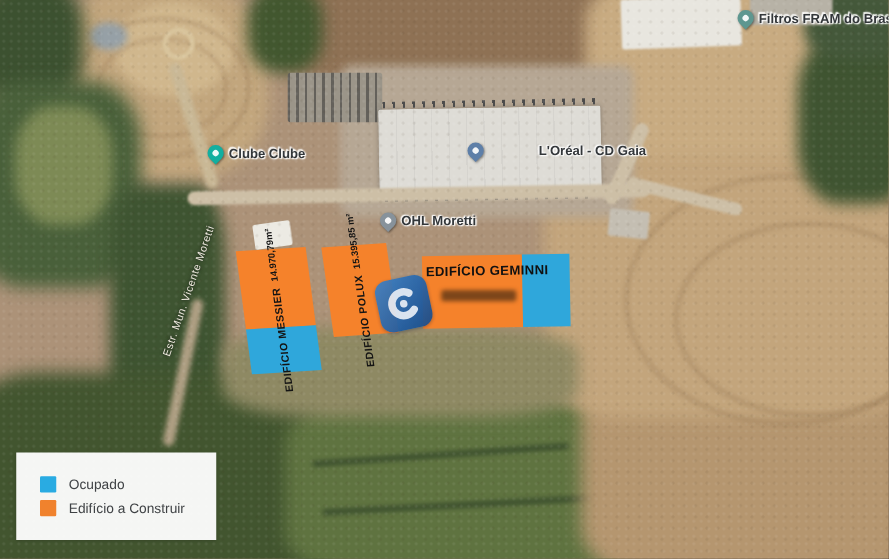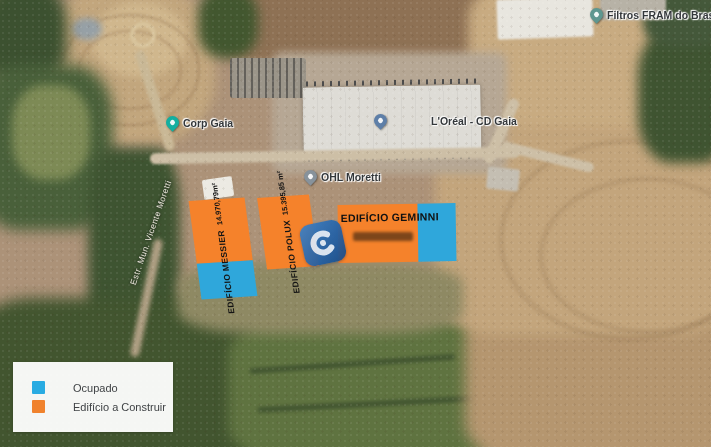--- a/index.html
+++ b/index.html
@@ -42,21 +42,21 @@
   .wm-logo{width:42px;height:42px;border-radius:10px;transform:rotate(-12deg);
     background:linear-gradient(135deg,#3b82c9 0%,#1d5aa0 70%,#154a88 100%);
     display:flex;align-items:center;justify-content:center;box-shadow:0 1px 3px rgba(0,20,60,.35);}
   .wm-text{margin-left:6px;font-size:21px;font-weight:bold;letter-spacing:-.3px;white-space:nowrap;}
   .wm-prefix{color:rgba(250,250,252,.85);}
   .wm-suffix{color:rgba(255,255,255,.45);}
   
   .legend{position:absolute;left:13px;top:362px;width:160px;height:70px;z-index:7;
     background:rgba(255,255,255,.95);box-shadow:0 1px 3px rgba(0,0,0,.2);
     display:flex;flex-direction:column;justify-content:center;gap:6px;padding:6px 6px 6px 19px;}
-  .legend-row{display:flex;align-items:center;gap:28px;}
+  .legend-row{display:flex;align-items:center;gap:10px;}
   .legend-swatch{width:13px;height:13px;border-radius:1px;flex:0 0 auto;}
   .legend-label{font-size:11px;color:#3f4245;white-space:nowrap;}
 </style>
 </head>
 <body>
 
 <div id="app">
 
   <div class="terrain">
     <i class="b" style="left:225px;top:-25px;width:290px;height:95px;background:#8e7154;filter:blur(8px);border-radius:30%;"></i>
@@ -122,21 +122,21 @@
   <div class="bld" style="left:338px;top:204px;width:118px;height:58px;transform:rotate(-1deg);">
     <span class="bld-part" style="top: 0px; height: 100%; left: 0px; right: 32.5%; background: rgb(245, 130, 43);"></span>
     <span class="bld-part" style="top: 0px; height: 100%; left: 67.5%; right: 0px; background: rgb(47, 167, 219);"></span>
     <span class="bname-h">EDIFÍCIO GEMINNI</span>
   </div>
 
   <span class="smudge"></span>
 
   <div class="pin" style="left:166px;top:116px;">
     <span class="pin-marker" style="background: rgb(18, 175, 160);"></span>
-    <span class="pin-label">Corp Gaia</span>
+    <span class="pin-label">Clube Clube</span>
   </div>
   <div class="pin" style="left:374px;top:114px;gap:44px;">
     <span class="pin-marker" style="background: rgb(94, 127, 168);"></span>
     <span class="pin-label">L'Oréal - CD Gaia</span>
   </div>
   <div class="pin" style="left:304px;top:170px;">
     <span class="pin-marker" style="background: rgb(135, 146, 155);"></span>
     <span class="pin-label">OHL Moretti</span>
   </div>
   <div class="pin" style="left:590px;top:8px;">

